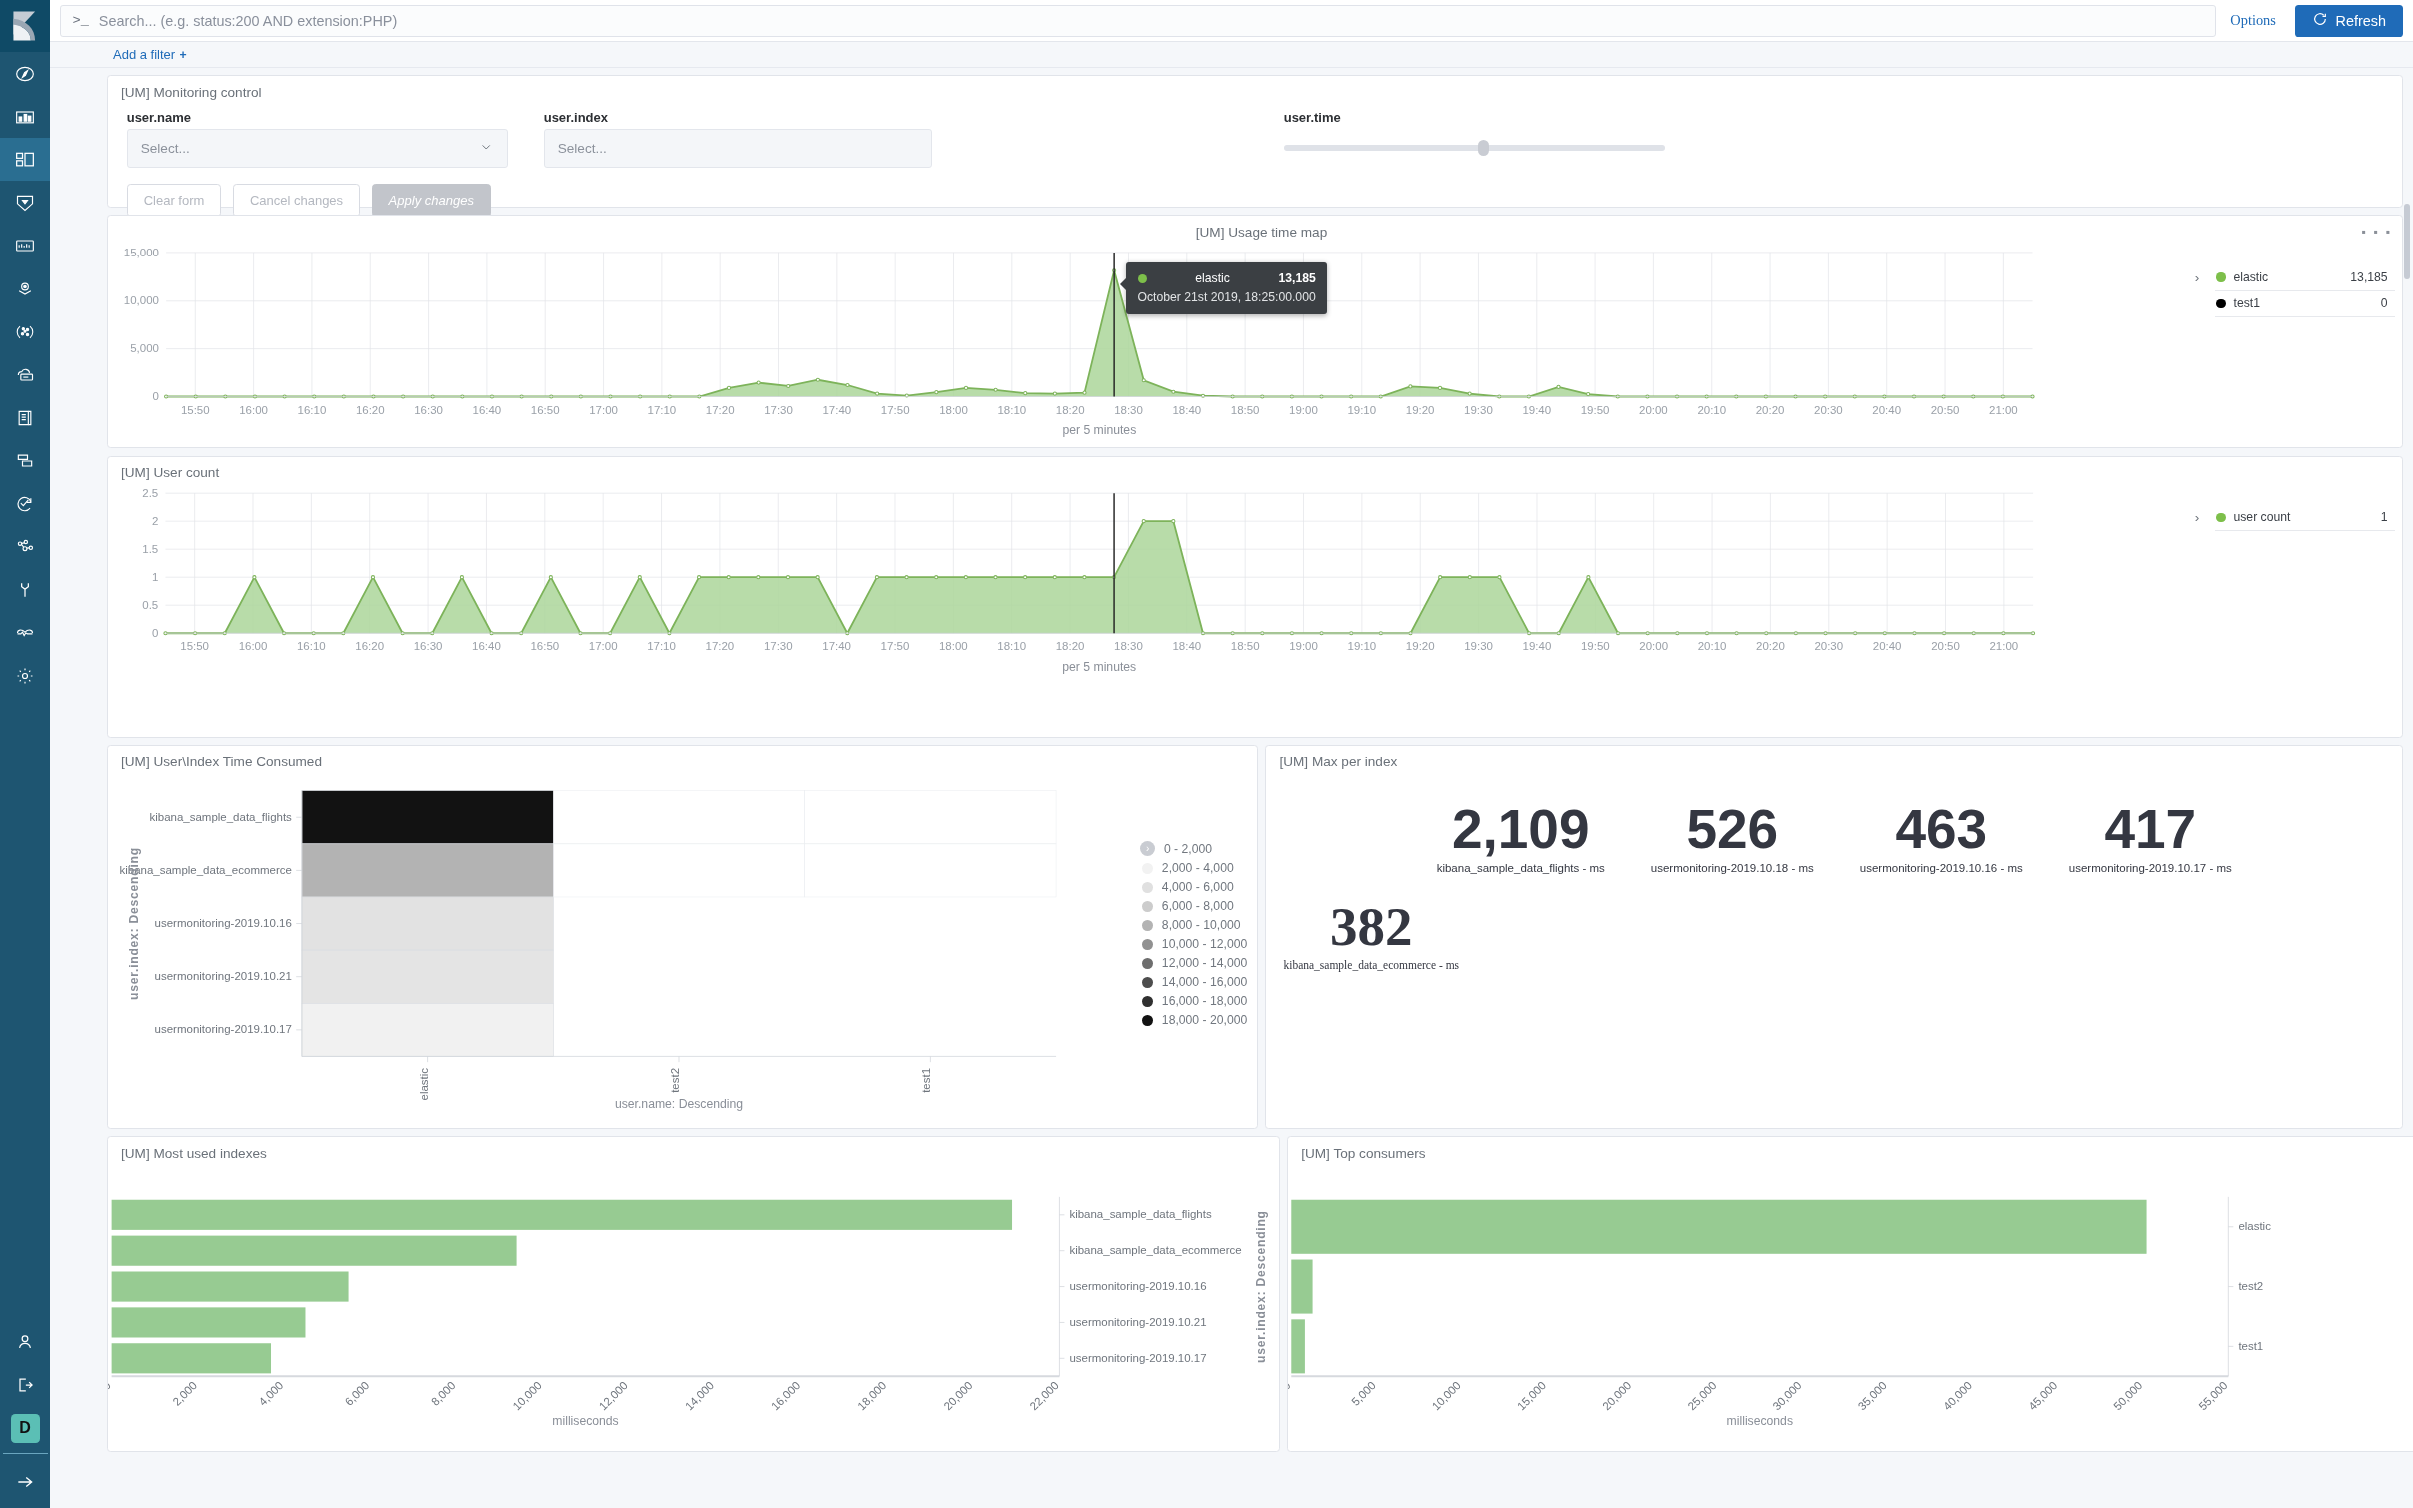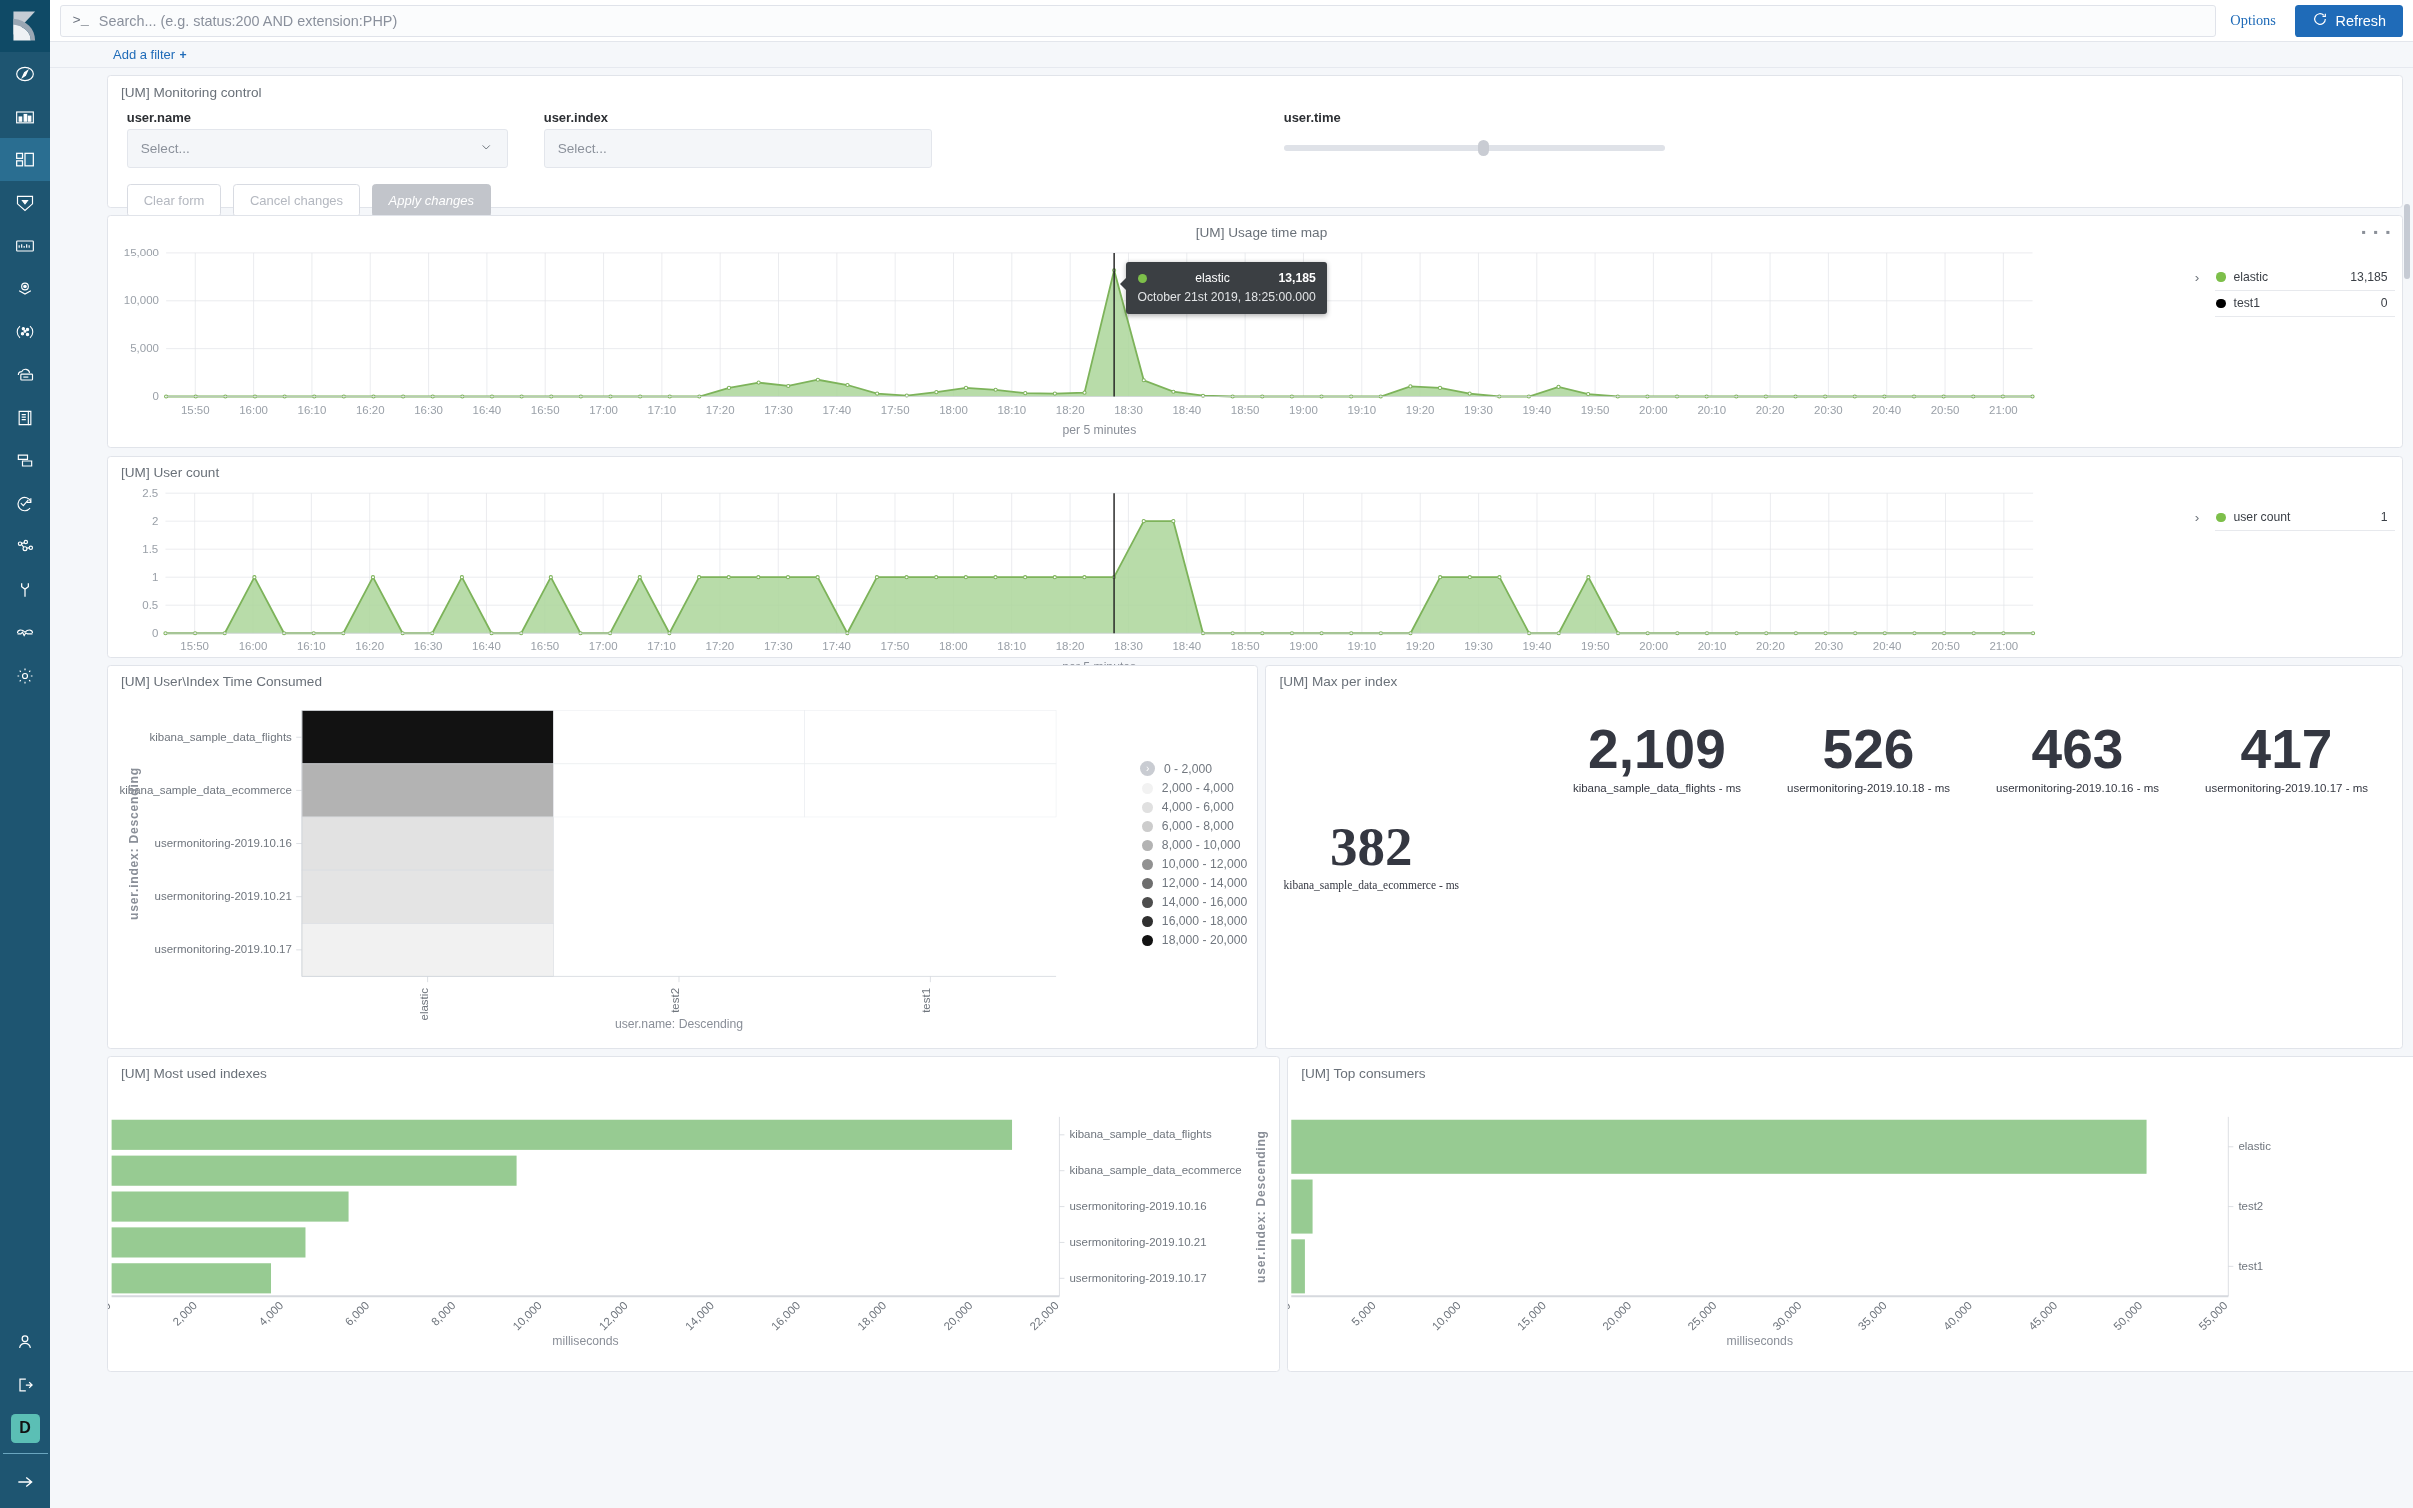--- a/index.html
+++ b/index.html
@@ -203,21 +203,21 @@
   .hl-row { display:flex; align-items:center; gap:8.6px; padding: 2.5px 0; }
   .hl-dot { width: 10.8px; height: 10.8px; border-radius: 50%; display:inline-block; }
   .hl-caret {
     width: 15px; height: 15px; border-radius: 50%; background: #c9ccd2;
     color: #fff; font-size: 10px; display: flex; align-items: center;
     justify-content: center; cursor: pointer; margin-left:-2.2px;
   }
 
   
   .metrics-grid {
-    display: flex; flex-wrap: wrap; justify-content: flex-end;
+    display: flex; flex-wrap: wrap; justify-content: center;
     padding: 32px 17px 7.2px 17px; gap: 12px;
   }
   .metric { text-align: center; padding: 0 17px; }
   .metric-val { font-size: 55px; font-weight: bold; color: #343741; line-height: 1.05; }
   .metric-lbl { font-size: 11.5px; color: #343741; margin-top: 2.9px; }
   .metric-row2 { display:flex; justify-content:flex-start; padding-top: 17px; font-family: Liberation Serif, serif; }
 
   
   .bar-cat { font-size: 16px; fill: #6f757d; }
   .bar-rect { fill: #97cb92; }
@@ -633,21 +633,21 @@
           <div class="tt-row1">
             <span class="dot" style="background:#7dbf4a"></span>
             <span class="tt-name">elastic</span>
             <span class="tt-val">13,185</span>
           </div>
           <div class="tt-date">October 21st 2019, 18:25:00.000</div>
         </div>
       </div>
     </div>
 
-    <div class="panel" style="height:202px;">
+    <div class="panel" style="height:282px;">
       <div class="panel-title">[UM] User count</div>
       <div class="chartarea">
         <svg class="chart-svg" id="svg-usercount" width="2198" height="198" viewBox="0 0 3060 275">
             <line x1="80" y1="213" x2="2680" y2="213" class="gridline"></line>
             <text x="70" y="218" class="tick-txt" text-anchor="end">0</text>
             <line x1="80" y1="174" x2="2680" y2="174" class="gridline"></line>
             <text x="70" y="179" class="tick-txt" text-anchor="end">0.5</text>
             <line x1="80" y1="135" x2="2680" y2="135" class="gridline"></line>
             <text x="70" y="140" class="tick-txt" text-anchor="end">1</text>
             <line x1="80" y1="96" x2="2680" y2="96" class="gridline"></line>

